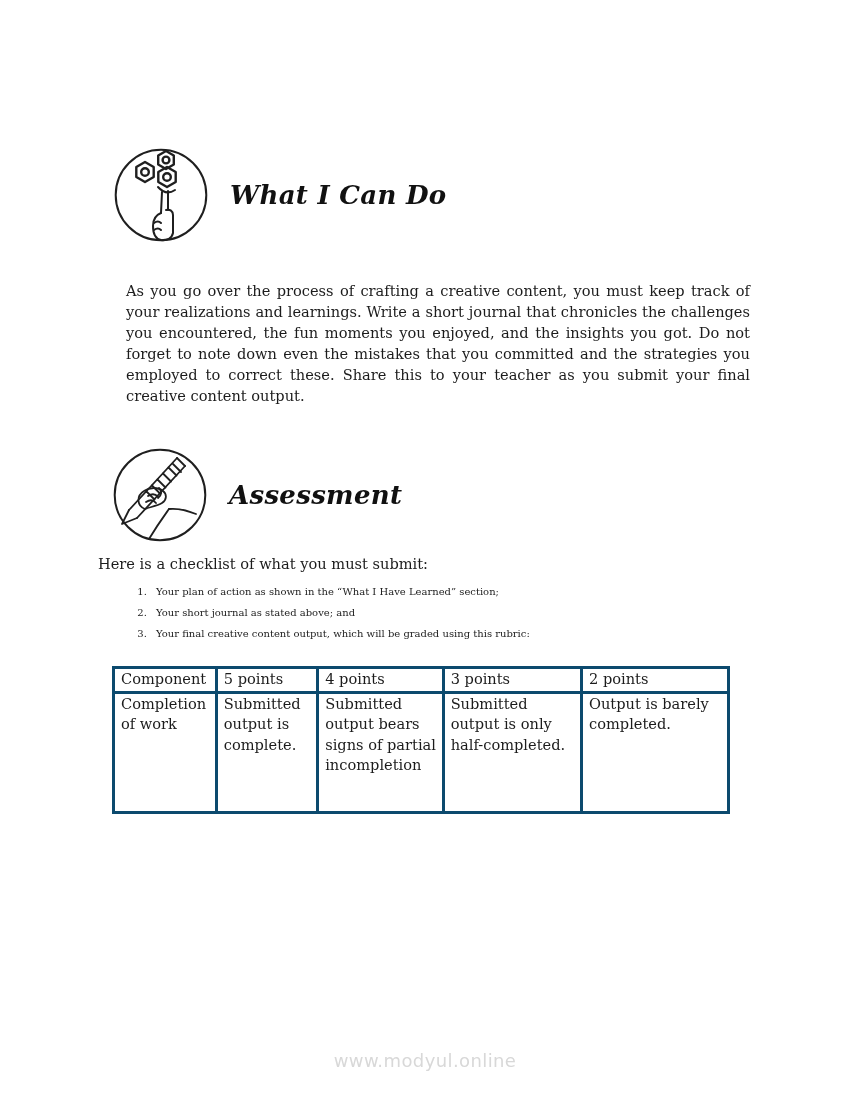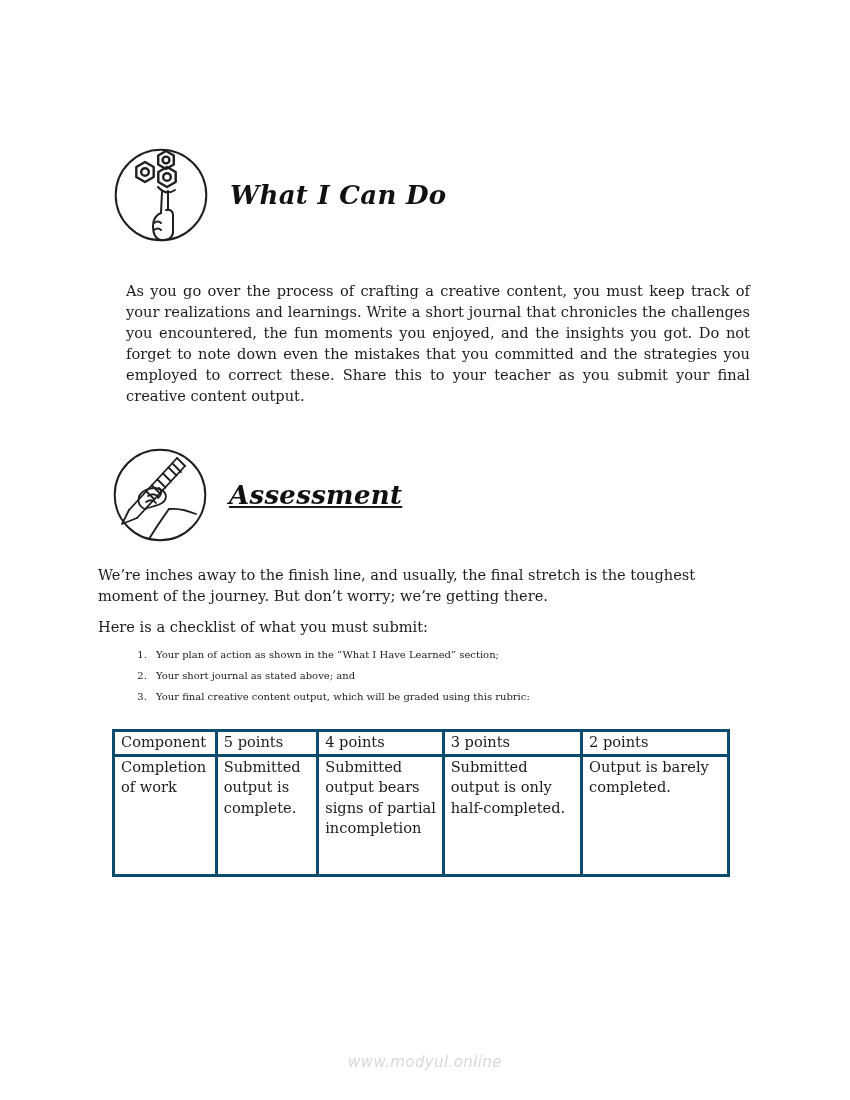--- a/index.html
+++ b/index.html
@@ -23,21 +23,21 @@
     left: 98px;
     top: 0;
     width: 652px;
   }
   .section-head {
     display: flex;
     align-items: center;
     gap: 21px;
   }
   .section-head.first { margin-top: 147px; margin-left: 15px; }
-  .section-head.second { margin-top: 41px; margin-left: 14px; text-decoration: underline; }
+  .section-head.second { margin-top: 41px; margin-left: 14px; }
   .icon-badge {
     width: 96px;
     height: 96px;
     flex: 0 0 auto;
   }
   .icon-badge svg { display: block; width: 96px; height: 96px; }
   .module-heading {
     margin: 0;
     font-family: "DejaVu Serif", serif;
     font-size: 26px;
@@ -83,24 +83,23 @@
   }
   table.rubric tr.header-row th { height: 21px; }
   table.rubric tr.body-row td { height: 120px; }
   .watermark {
     position: absolute;
     left: 0;
     right: 0;
     bottom: 29px;
     text-align: center;
     font-family: "DejaVu Sans", sans-serif;
-    font-size: 15px;
+    font-size: 18px;
     letter-spacing: 0.4px;
     color: #d8d8d8;
-    font-style: italic;
   }
   .lineart { stroke: #1f1f1f; fill: none; stroke-linecap: round; stroke-linejoin: round; }
 </style>
 </head>
 <body>
 
 <div class="page">
   <div class="content">
 
     <div class="section-head first">
@@ -156,21 +155,20 @@
             <path d="M47,41 q5,5 -1,10"></path>
 
             <path d="M37,92 C46,77 52,69 57,62"></path>
             <path d="M84,67 C74,63 66,61 57,62"></path>
           </g>
         </svg>
       </span>
       <h1 class="module-heading">Assessment</h1>
     </div>
 
-    <p class="body-para para-2">We’re inches away to the finish line, and usually, the final stretch is the toughest moment of the journey. But don’t worry; we’re getting there.</p>
 
     <p class="body-para para-3">Here is a checklist of what you must submit:</p>
 
     <ol class="checklist">
       <li>Your plan of action as shown in the “What I Have Learned” section;</li>
       <li>Your short journal as stated above; and</li>
       <li>Your final creative content output, which will be graded using this rubric:</li>
     </ol>
 
     <table class="rubric">

